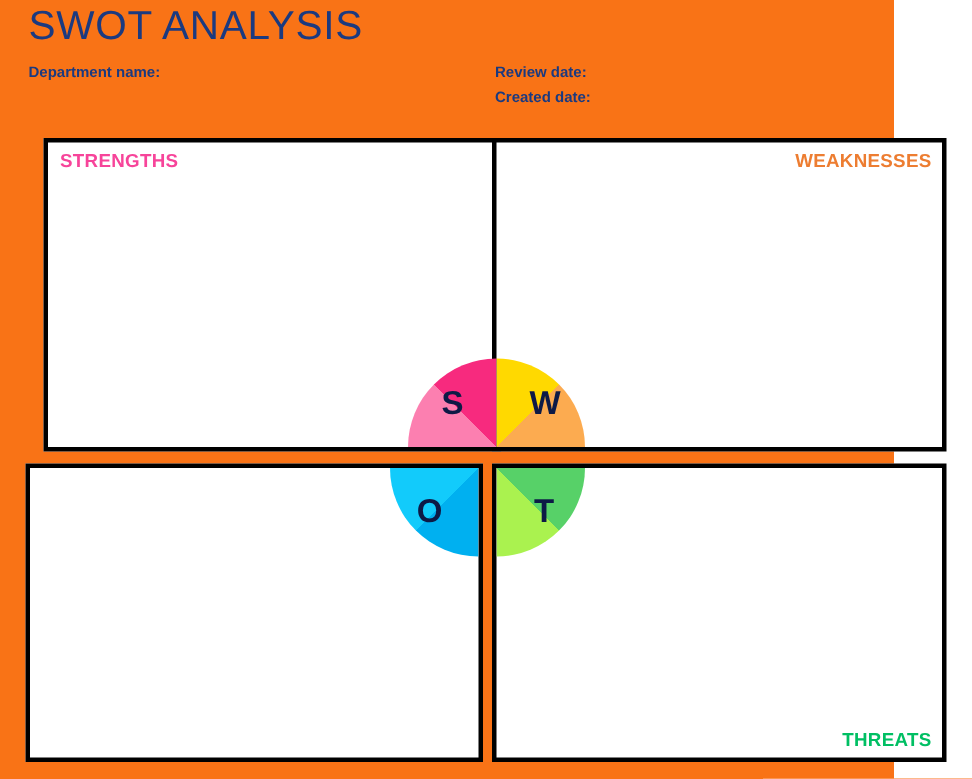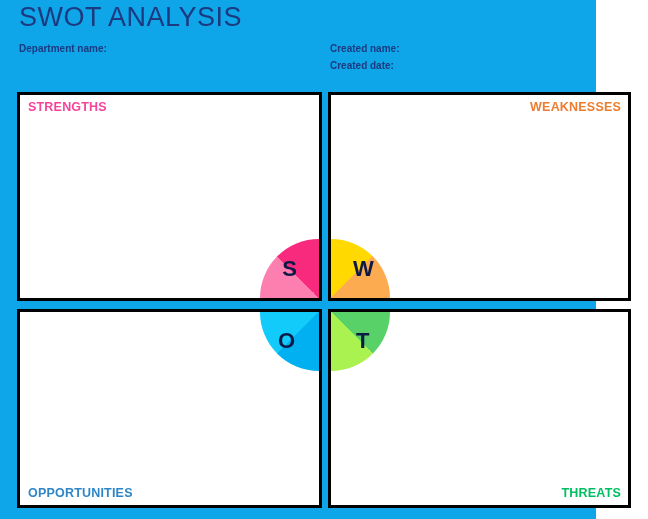--- a/index.html
+++ b/index.html
@@ -12,21 +12,21 @@
     height: 519px;
     background: #ffffff;
     font-family: "Liberation Sans", sans-serif;
     overflow: hidden;
   }
 
   #page {
     position: relative;
     width: 596px;
     height: 519px;
-    background: #0ea5e9;
+    background: #f97316;
   }
 
   
   #page-title {
     position: absolute;
     left: 19px;
     top: 2px;
     font-size: 27px;
     font-weight: 400;
     letter-spacing: 0.5px;
@@ -130,44 +130,43 @@
 
 <div id="page">
 
   <div id="page-title">SWOT ANALYSIS</div>
 
   <div id="meta-left" class="meta-block">
     <span class="meta-line">Department name:</span>
   </div>
 
   <div id="meta-right" class="meta-block">
-    <span class="meta-line">Created name:</span>
+    <span class="meta-line">Review date:</span>
     <span class="meta-line">Created date:</span>
   </div>
 
   <div id="swot-grid">
 
-    <div id="quadrant-strengths" class="quadrant" style="border-color: rgb(0, 0, 0);">
+    <div id="quadrant-strengths" class="quadrant" style="border-color: rgb(0, 0, 0); margin-left: 12px;">
       <div class="quadrant-label label-tl" style="color: rgb(247, 68, 154);">STRENGTHS</div>
       <div class="quadrant-body"></div>
       <div id="wheel-s" class="wheel-piece">
         <span id="letter-s" class="wheel-letter">S</span>
       </div>
     </div>
 
     <div id="quadrant-weaknesses" class="quadrant" style="border-color: rgb(0, 0, 0); padding-left: 40px;">
       <div class="quadrant-label label-tr" style="color: rgb(237, 125, 49);">WEAKNESSES</div>
       <div class="quadrant-body"></div>
       <div id="wheel-w" class="wheel-piece">
         <span id="letter-w" class="wheel-letter">W</span>
       </div>
     </div>
 
     <div id="quadrant-opportunities" class="quadrant" style="border-color: rgb(0, 0, 0);">
-      <div class="quadrant-label label-bl" style="color: rgb(46, 134, 200);">OPPORTUNITIES</div>
       <div class="quadrant-body"></div>
       <div id="wheel-o" class="wheel-piece">
         <span id="letter-o" class="wheel-letter">O</span>
       </div>
     </div>
 
     <div id="quadrant-threats" class="quadrant" style="border-color: rgb(0, 0, 0);">
       <div class="quadrant-label label-br" style="color: rgb(0, 191, 99);">THREATS</div>
       <div class="quadrant-body"></div>
       <div id="wheel-t" class="wheel-piece">

